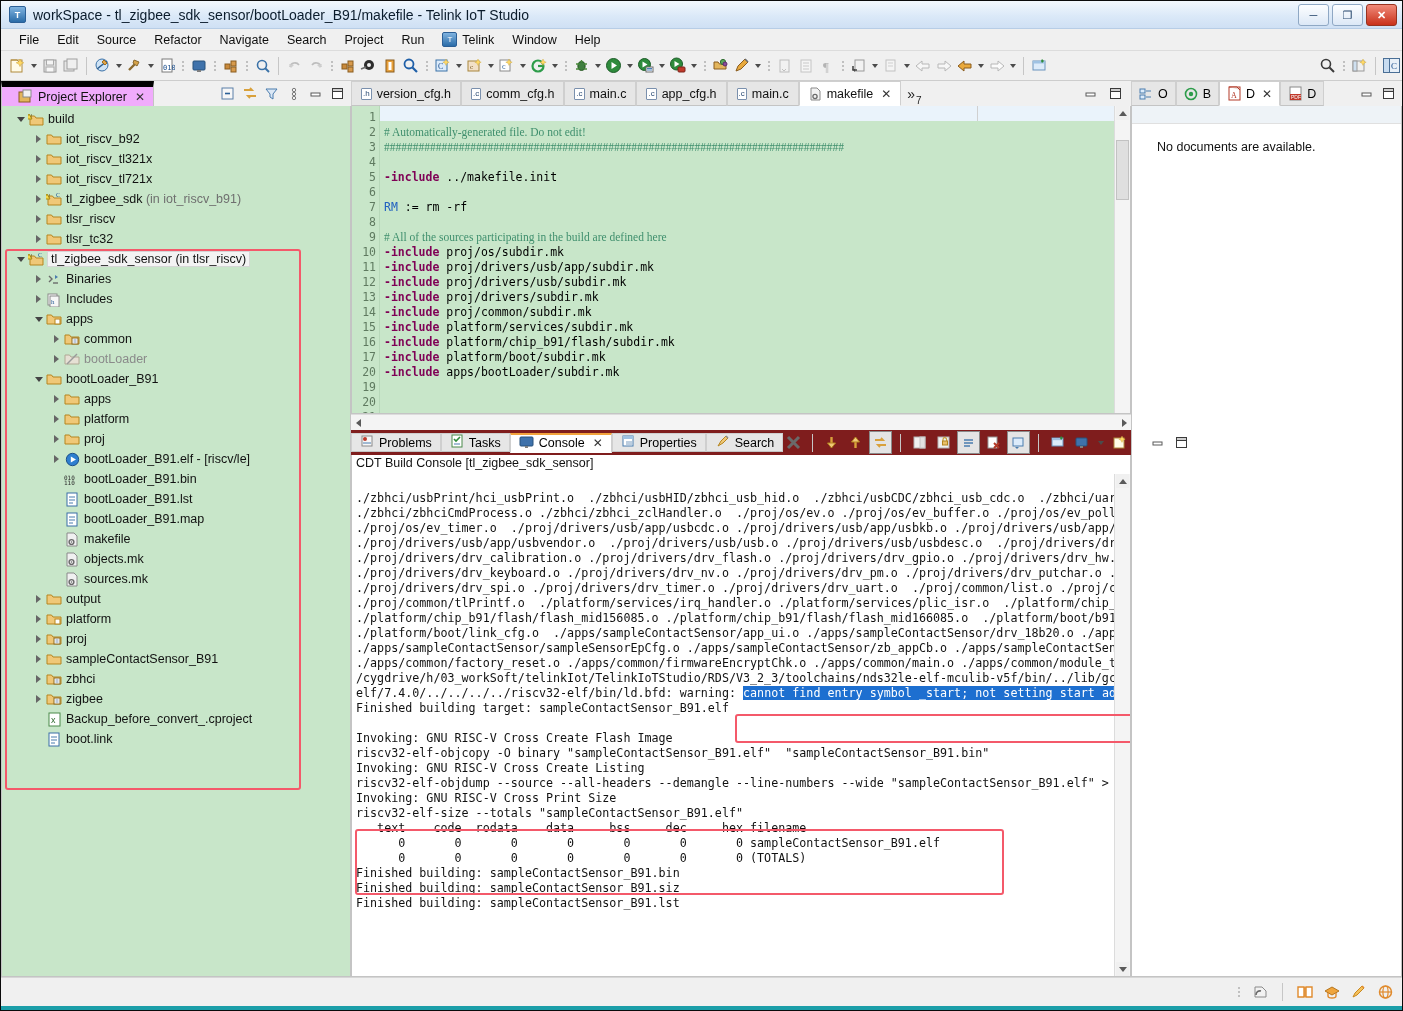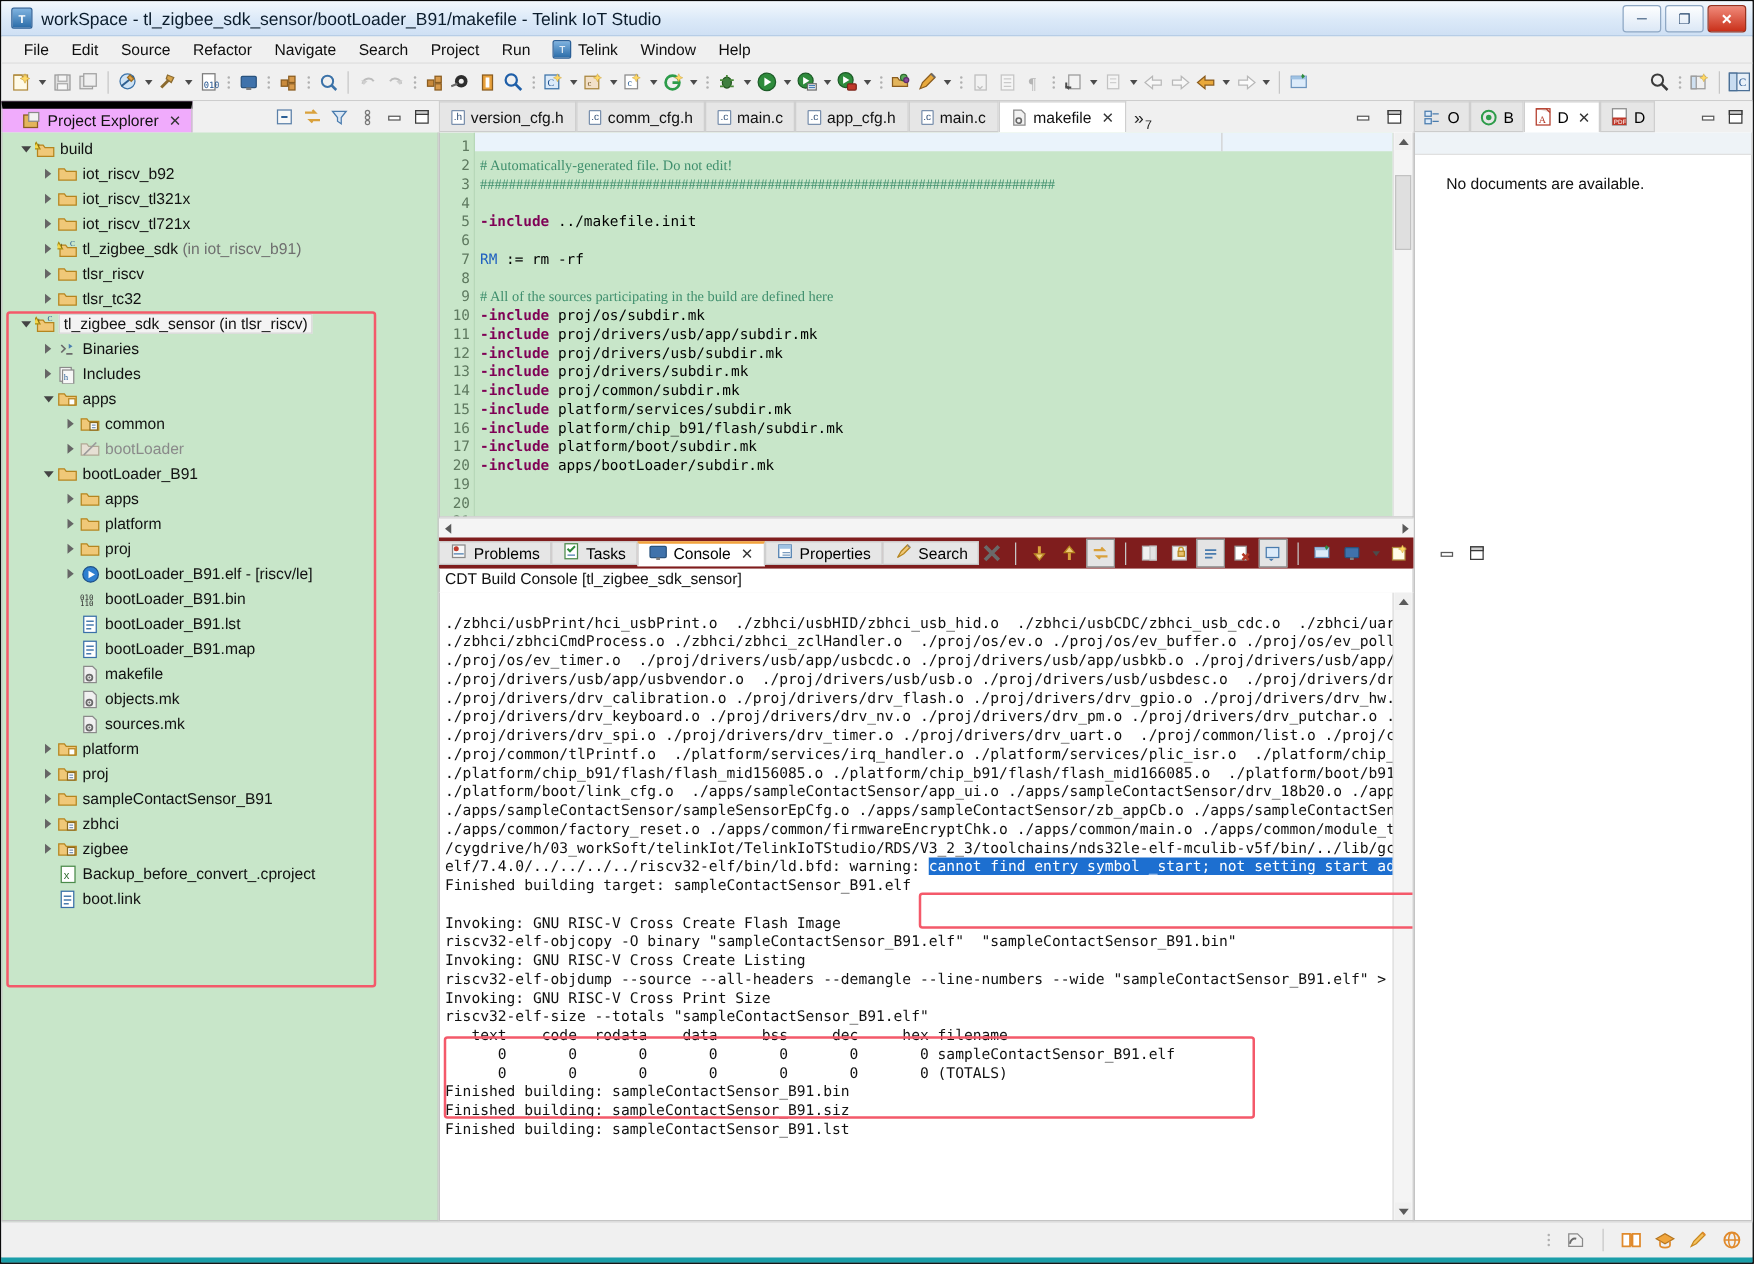--- a/index.html
+++ b/index.html
@@ -847,20 +847,30 @@
               </svg>
             </span>
             <span class="tlabel">sources.mk</span>
           </div>
           <div class="trow">
             <span style="width:30px;flex:0 0 30px"></span>
             <span class="exp closed"></span>
             <span class="ic">
               <svg width="16" height="14">
                 <path d="M1 12 V3 h4.5 l1.5 2 H15 v7z" fill="#f0c878" stroke="#b5851f"></path>
+              </svg>
+            </span>
+            <span class="tlabel">output</span>
+          </div>
+          <div class="trow">
+            <span style="width:30px;flex:0 0 30px"></span>
+            <span class="exp closed"></span>
+            <span class="ic">
+              <svg width="16" height="14">
+                <path d="M1 12 V3 h4.5 l1.5 2 H15 v7z" fill="#f0c878" stroke="#b5851f"></path>
                 <rect x="9" y="7" width="5" height="5" fill="#fff" stroke="#b5851f"></rect>
               </svg>
             </span>
             <span class="tlabel">platform</span>
           </div>
           <div class="trow">
             <span style="width:30px;flex:0 0 30px"></span>
             <span class="exp closed"></span>
             <span class="ic">
               <svg width="16" height="14">

